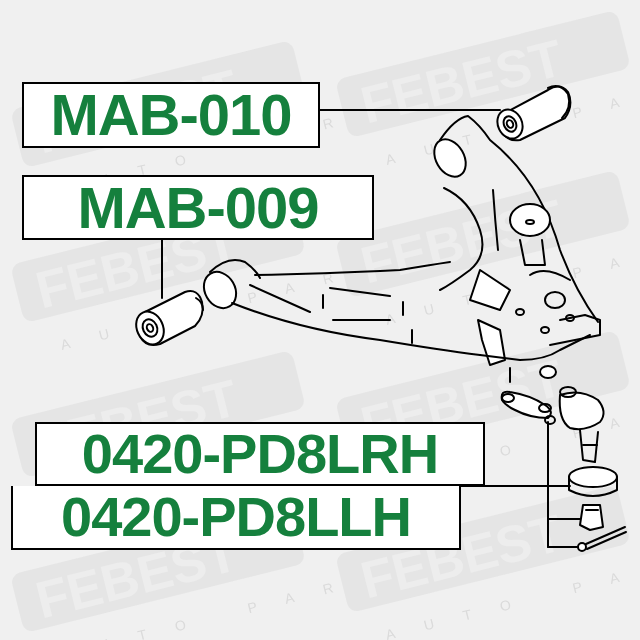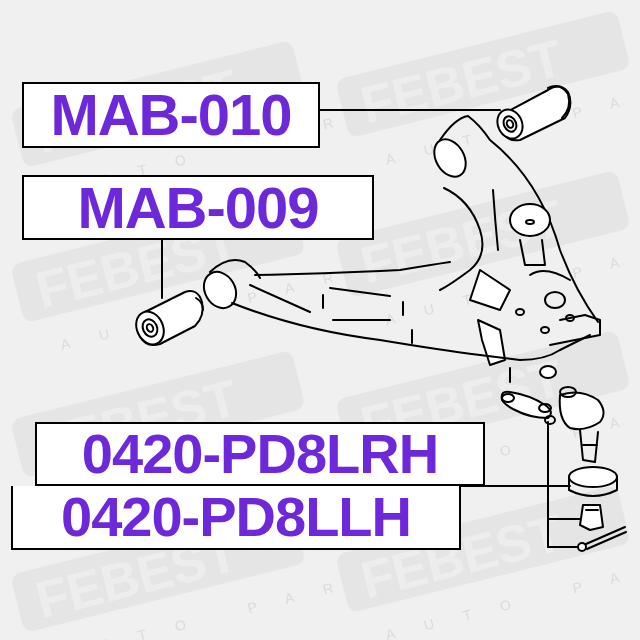--- a/index.html
+++ b/index.html
@@ -1,21 +1,21 @@
 <!DOCTYPE html>
 <html><head>
 <meta charset="utf-8">
 <style>
   html, body { margin: 0; padding: 0; }
   body { width: 640px; height: 640px; background: #f0f0f0; position: relative; overflow: hidden; font-family: "Liberation Sans", sans-serif; }
   .wm { position: absolute; left: 0; top: 0; width: 640px; height: 640px; pointer-events: none; }
   .drawing { position: absolute; left: 0; top: 0; width: 640px; height: 640px; }
   .label-box {
     position: absolute; background: #ffffff; border: 2px solid #000; box-sizing: border-box;
-    font-weight: bold; color: #6d28d9; line-height: 1; white-space: nowrap;
+    font-weight: bold; color: #15803d; line-height: 1; white-space: nowrap;
     display: flex; align-items: center; justify-content: center; letter-spacing: -1px;
   }
   #lbl-mab010 { left: 22px; top: 82px; width: 298px; height: 66px; font-size: 58px; }
   #lbl-mab009 { left: 22px; top: 175px; width: 352px; height: 65px; font-size: 58px; }
   #lbl-rh { left: 11px; top: 422px; width: 450px; height: 64px; font-size: 56px; margin-left: 24px; }
   #lbl-lh { left: 11px; top: 486px; width: 450px; height: 64px; font-size: 56px; border-top: none; }
 </style>
 </head>
 <body>
 

